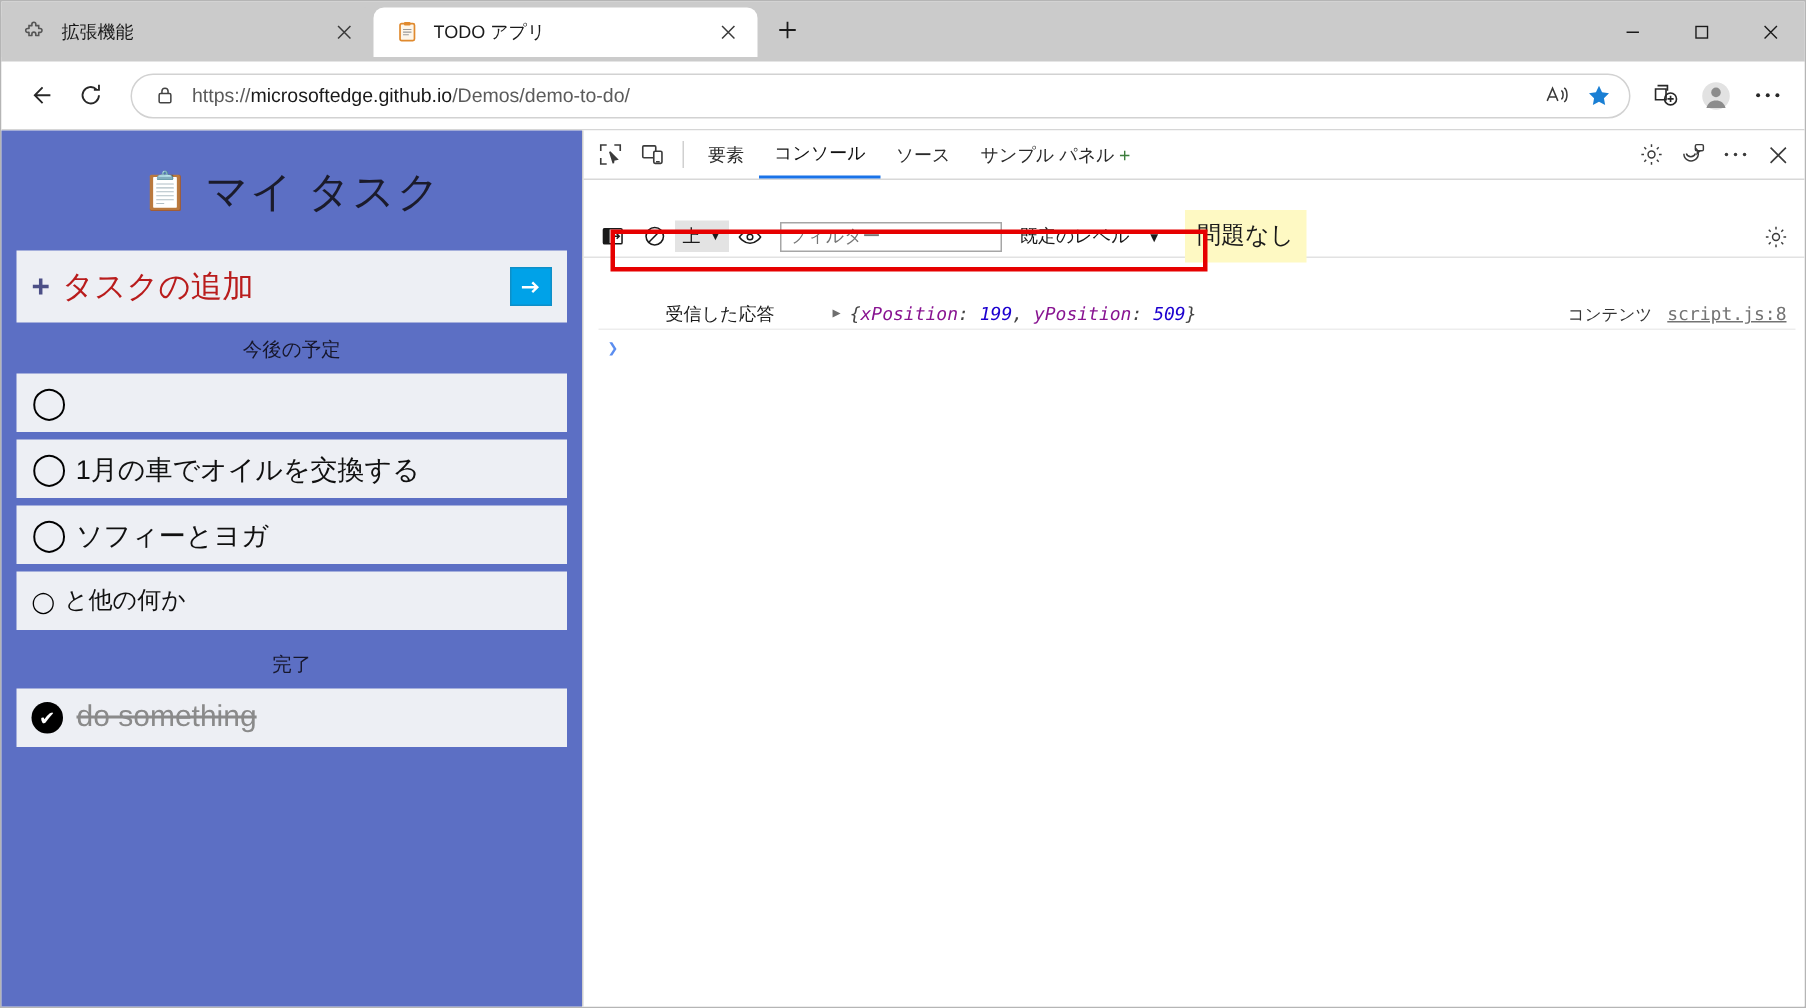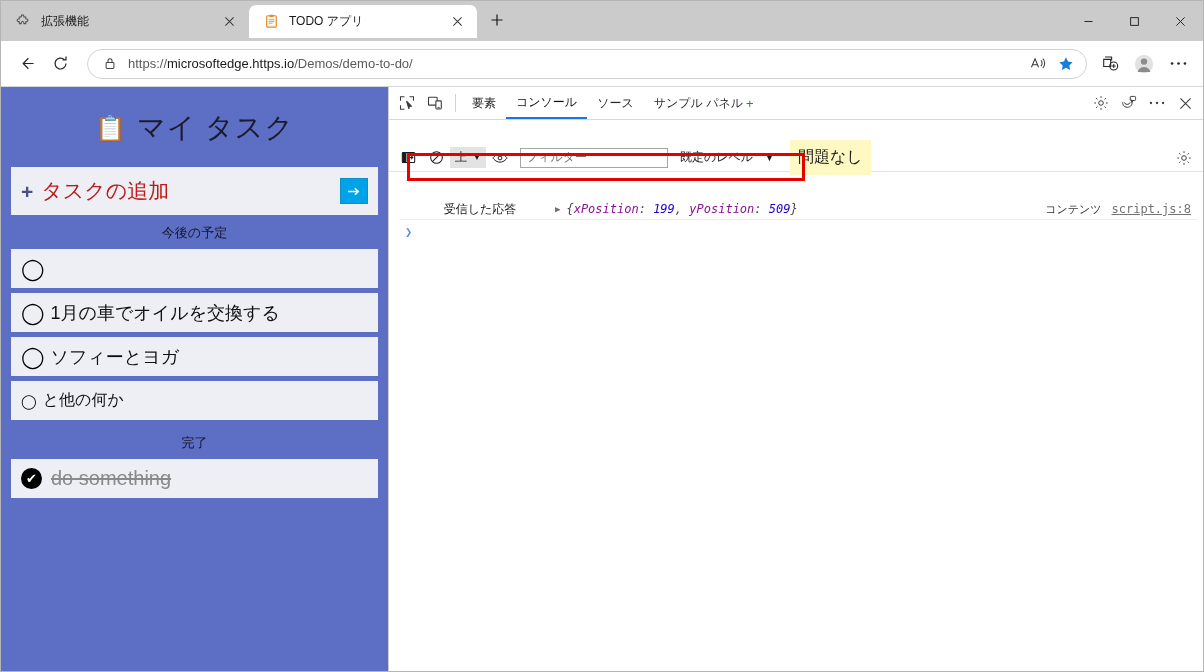--- a/index.html
+++ b/index.html
@@ -41,21 +41,21 @@
     border-radius: 7px 7px 0 0;
     position: relative;
     min-width: 150px;
   }
   .tab.inactive {
     background: #cbcbcb;
     width: 248px;
   }
   .tab.active {
     background: #ffffff;
-    width: 228px;
+    width: 256px;
   }
   .tab-favicon {
     width: 16px;
     height: 16px;
     flex: 0 0 auto;
     margin-right: 10px;
     display: flex;
     align-items: center;
     justify-content: center;
     font-size: 13px;
@@ -565,21 +565,21 @@
       </svg>
     </div>
 
     <div class="omnibox">
       <span class="lock-icon">
         <svg width="12" height="13" viewBox="0 0 12 14" stroke="#444" stroke-width="1.1" fill="none">
           <rect x="1.8" y="5.8" width="8.4" height="6.6" rx="1"></rect>
           <path d="M3.8 5.8V4.2a2.2 2.2 0 0 1 4.4 0v1.6"></path>
         </svg>
       </span>
-      <span class="url-text"><span>https://</span><span class="host">microsoftedge.https.io</span><span>/Demos/demo-to-do/</span></span>
+      <span class="url-text"><span>https://</span><span class="host">microsoftedge.github.io</span><span>/Demos/demo-to-do/</span></span>
       <span class="omni-action">
         <svg width="17" height="15" viewBox="0 0 18 16" stroke="#3a3a3a" stroke-width="1.1" fill="none">
           <path d="M1.5 12L5.3 3l3.8 9M2.9 9.3h4.8"></path>
           <path d="M11.6 4.6c1.6 1.3 1.6 5 0 6.3M13.6 2.8c2.6 2 2.6 8 0 10"></path>
         </svg>
       </span>
       <span class="omni-action">
         <svg width="16" height="16" viewBox="0 0 18 18" fill="#1a7fd4">
           <path d="M9 1.4l2.3 4.8 5.2.7-3.8 3.7.9 5.2L9 13.3 4.4 15.8l.9-5.2L1.5 6.9l5.2-.7z"></path>
         </svg>

